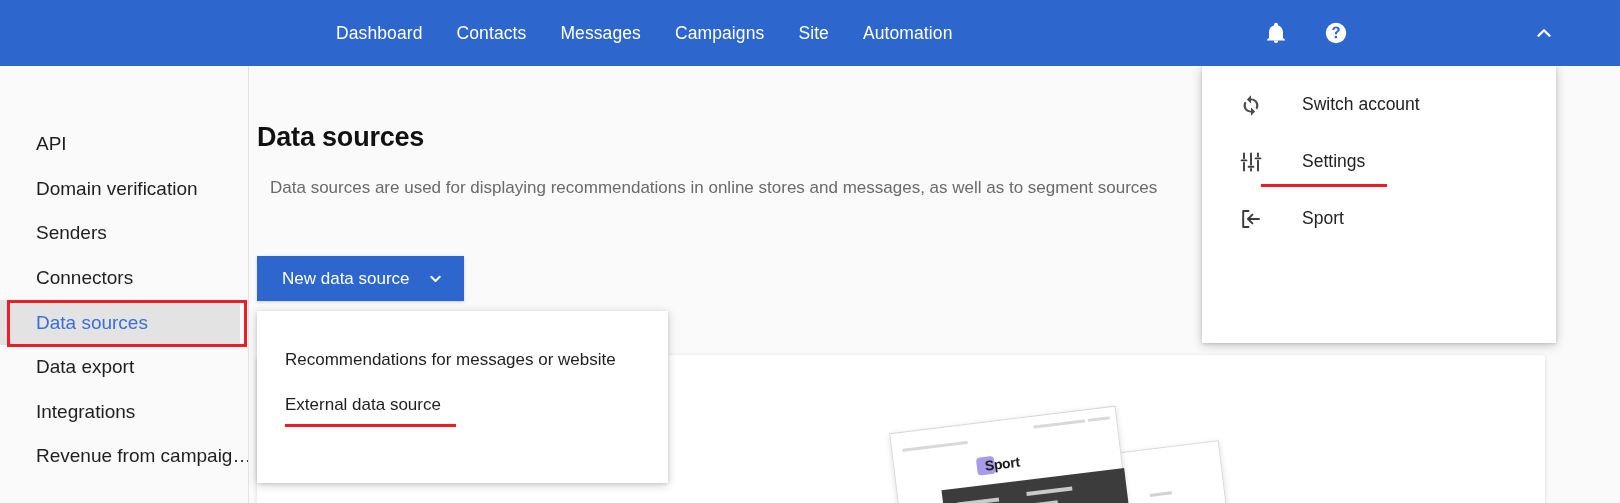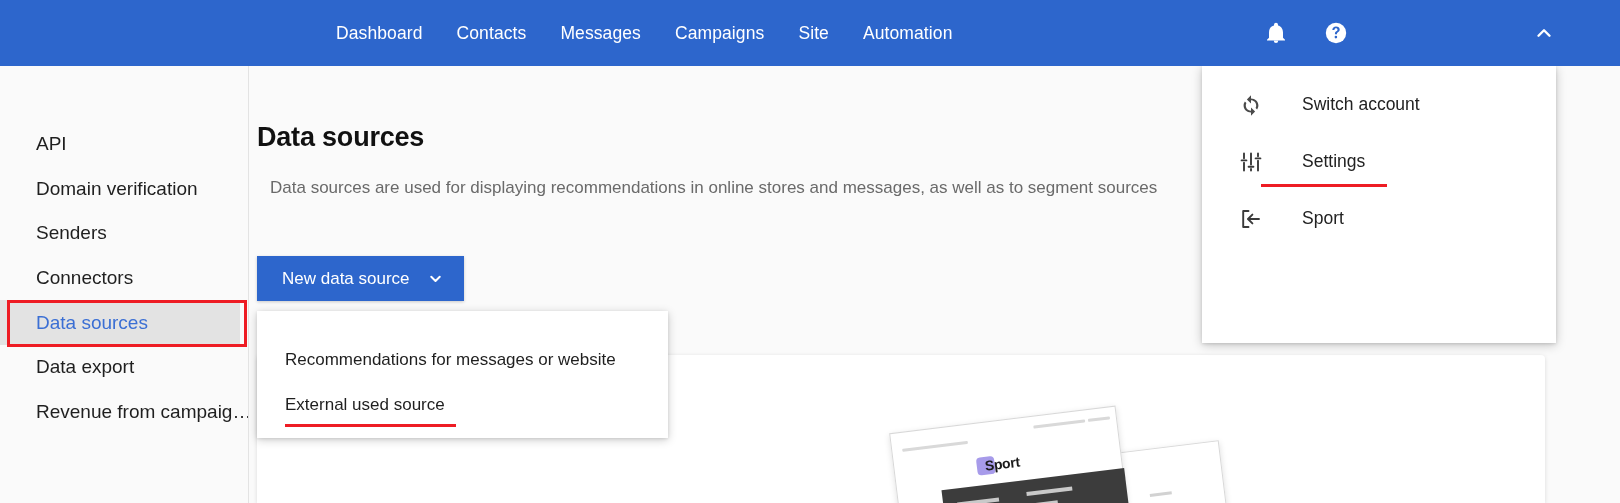--- a/index.html
+++ b/index.html
@@ -153,21 +153,21 @@
     padding: 0 20px 0 25px;
     cursor: pointer;
     box-shadow: 0 1px 3px rgba(0,0,0,.2);
   }
   .primary-btn .caret { margin-left: 17px; display: flex; align-items: center; }
 
   
   .src-menu {
     position: absolute;
     left: 7px; top: 245px;
-    width: 411px; height: 127px;
+    width: 411px; height: 172px;
     background: #ffffff;
     box-shadow: 0 2px 9px rgba(0,0,0,.20), 0 1px 3px rgba(0,0,0,.10);
     z-index: 14;
     padding-top: 26px;
   }
   .src-item {
     position: relative;
     height: 45px;
     display: flex; align-items: center;
     padding-left: 28px;
@@ -327,20 +327,21 @@
     </div>
   </div>
 
   <div class="sidebar">
     <div class="side-item">API</div>
     <div class="side-item">Domain verification</div>
     <div class="side-item">Senders</div>
     <div class="side-item">Connectors</div>
     <div class="side-item selected">Data sources</div>
     <div class="side-item">Data export</div>
+    <div class="side-item">Integrations</div>
     <div class="side-item">Revenue from campaig…</div>
   </div>
   <div class="anno-box"></div>
 
   <div class="content">
 
     <div class="page-title">Data sources</div>
     <div class="page-desc">Data sources are used for displaying recommendations in online stores and messages, as well as to segment sources</div>
 
     <button class="primary-btn">
@@ -348,21 +349,21 @@
       <span class="caret">
         <svg width="17" height="17" viewBox="0 0 24 24" fill="none" stroke="#ffffff" stroke-width="2.8" stroke-linecap="round" stroke-linejoin="round">
           <polyline points="6,9.5 12,15.5 18,9.5"></polyline>
         </svg>
       </span>
     </button>
 
     <div class="src-menu">
       <div class="src-item">Recommendations for messages or website</div>
       <div class="src-item">
-        <span>External used source</span>
+        <span>External data source</span>
         <span class="src-underline"></span>
       </div>
     </div>
 
     <div class="promo-card">
       <div class="illus">
         <div class="tpl tpl-back">
           <div class="bline bl-a"></div>
 
         </div>

